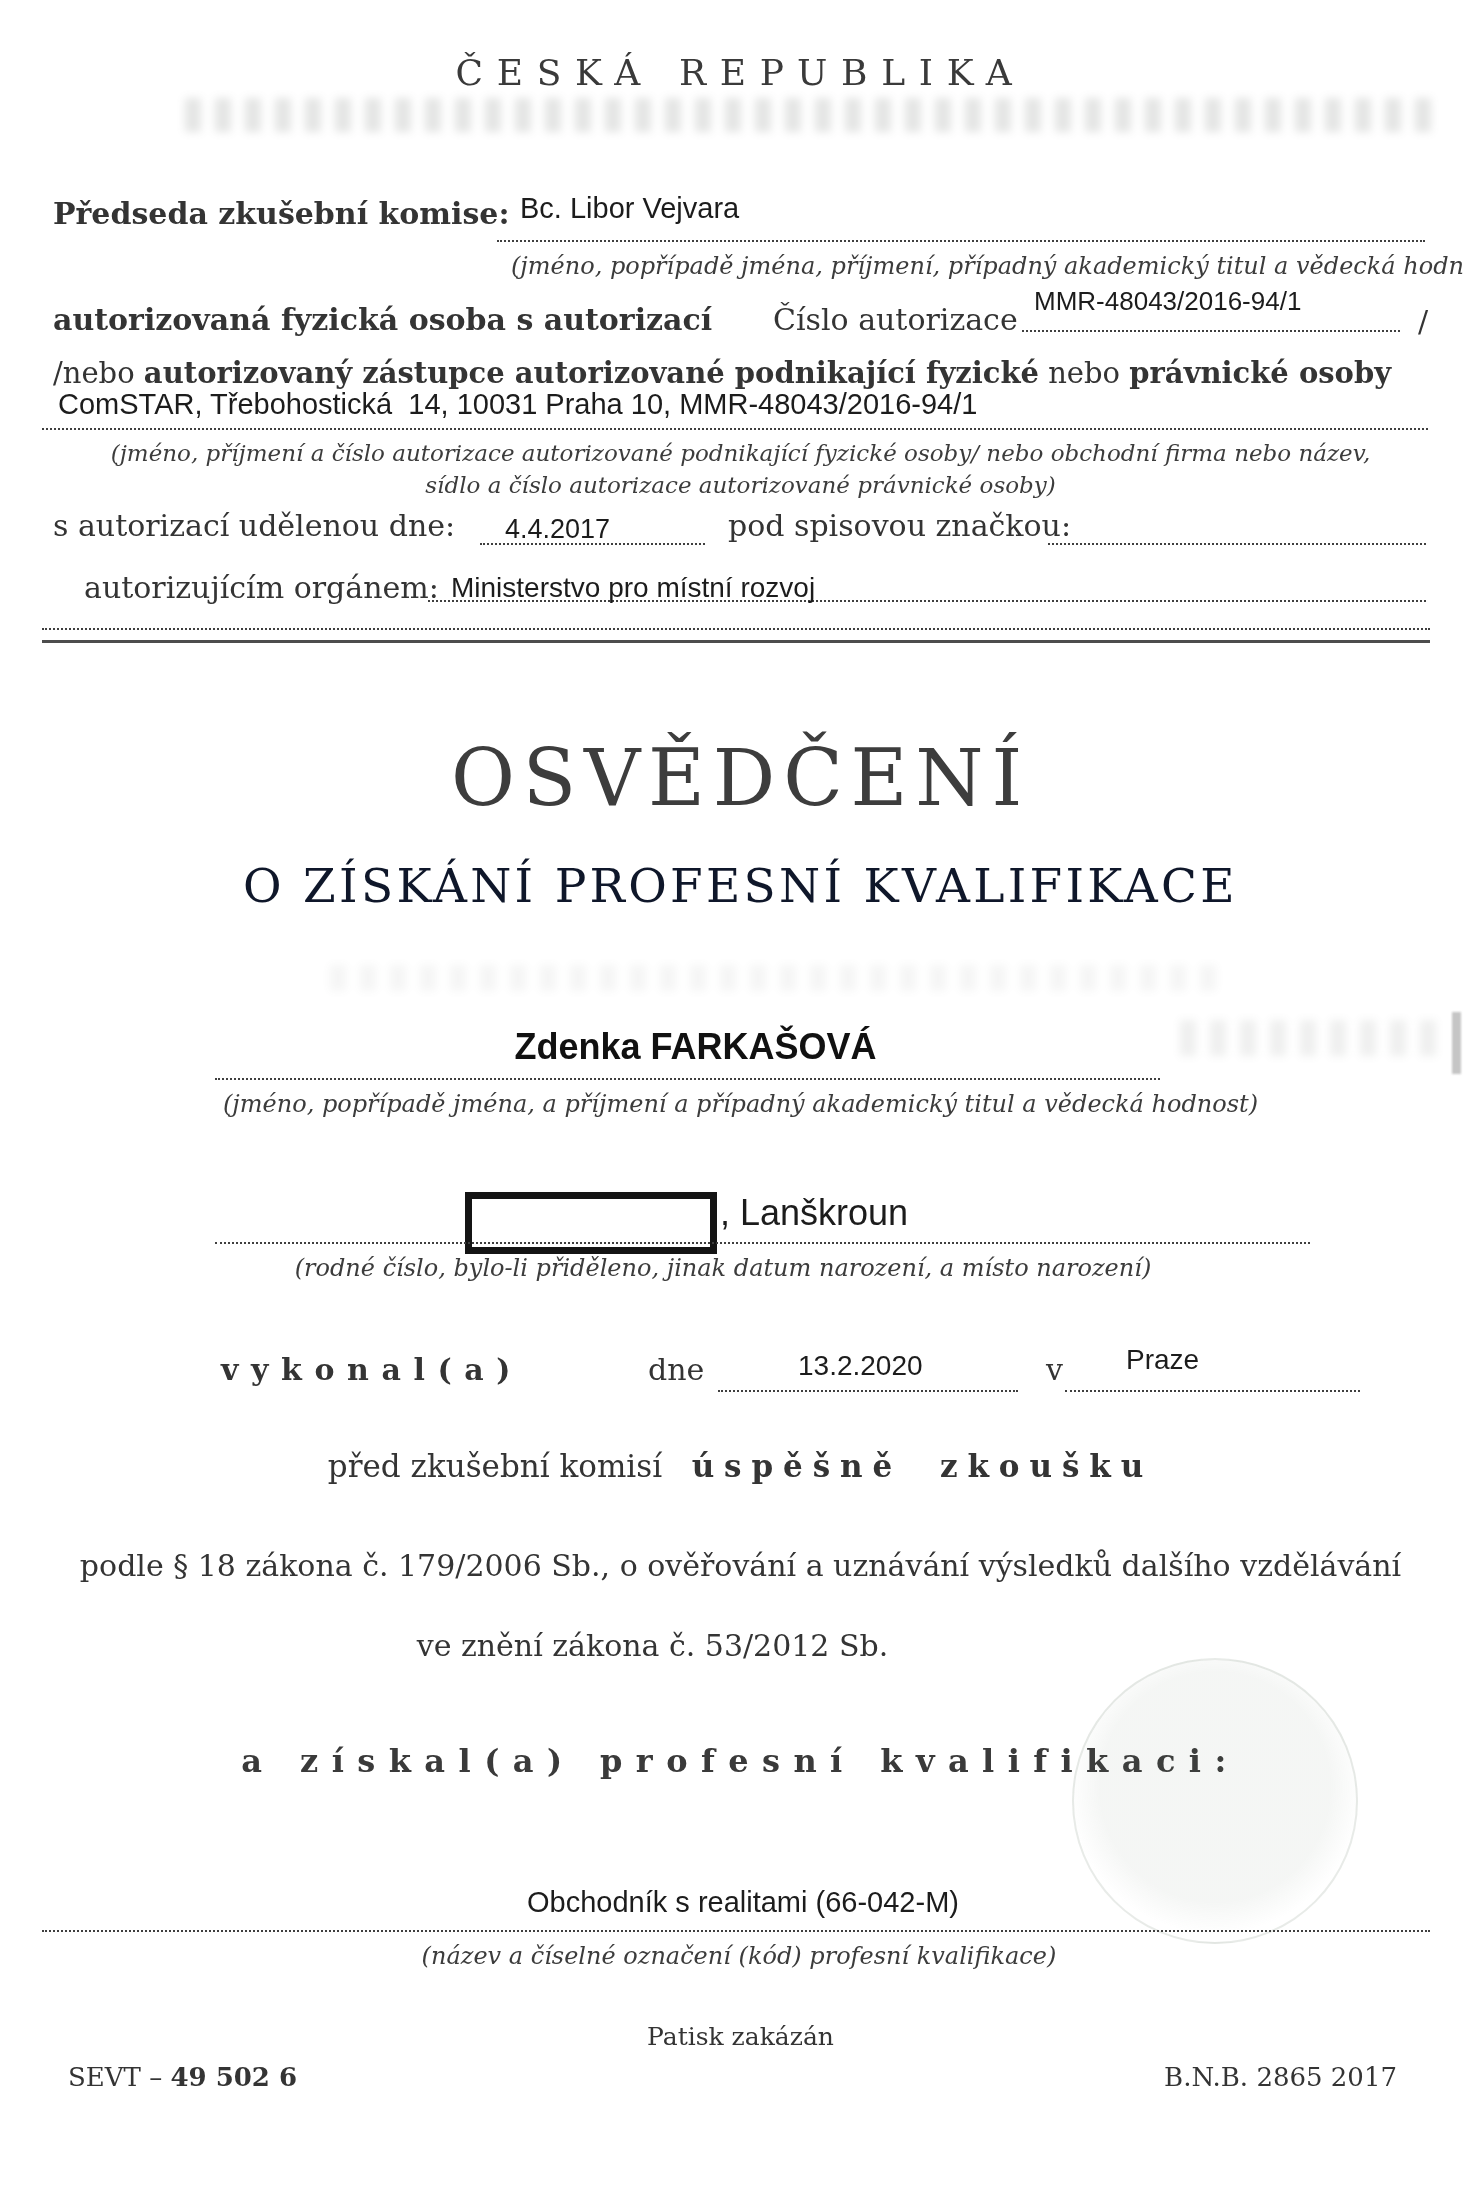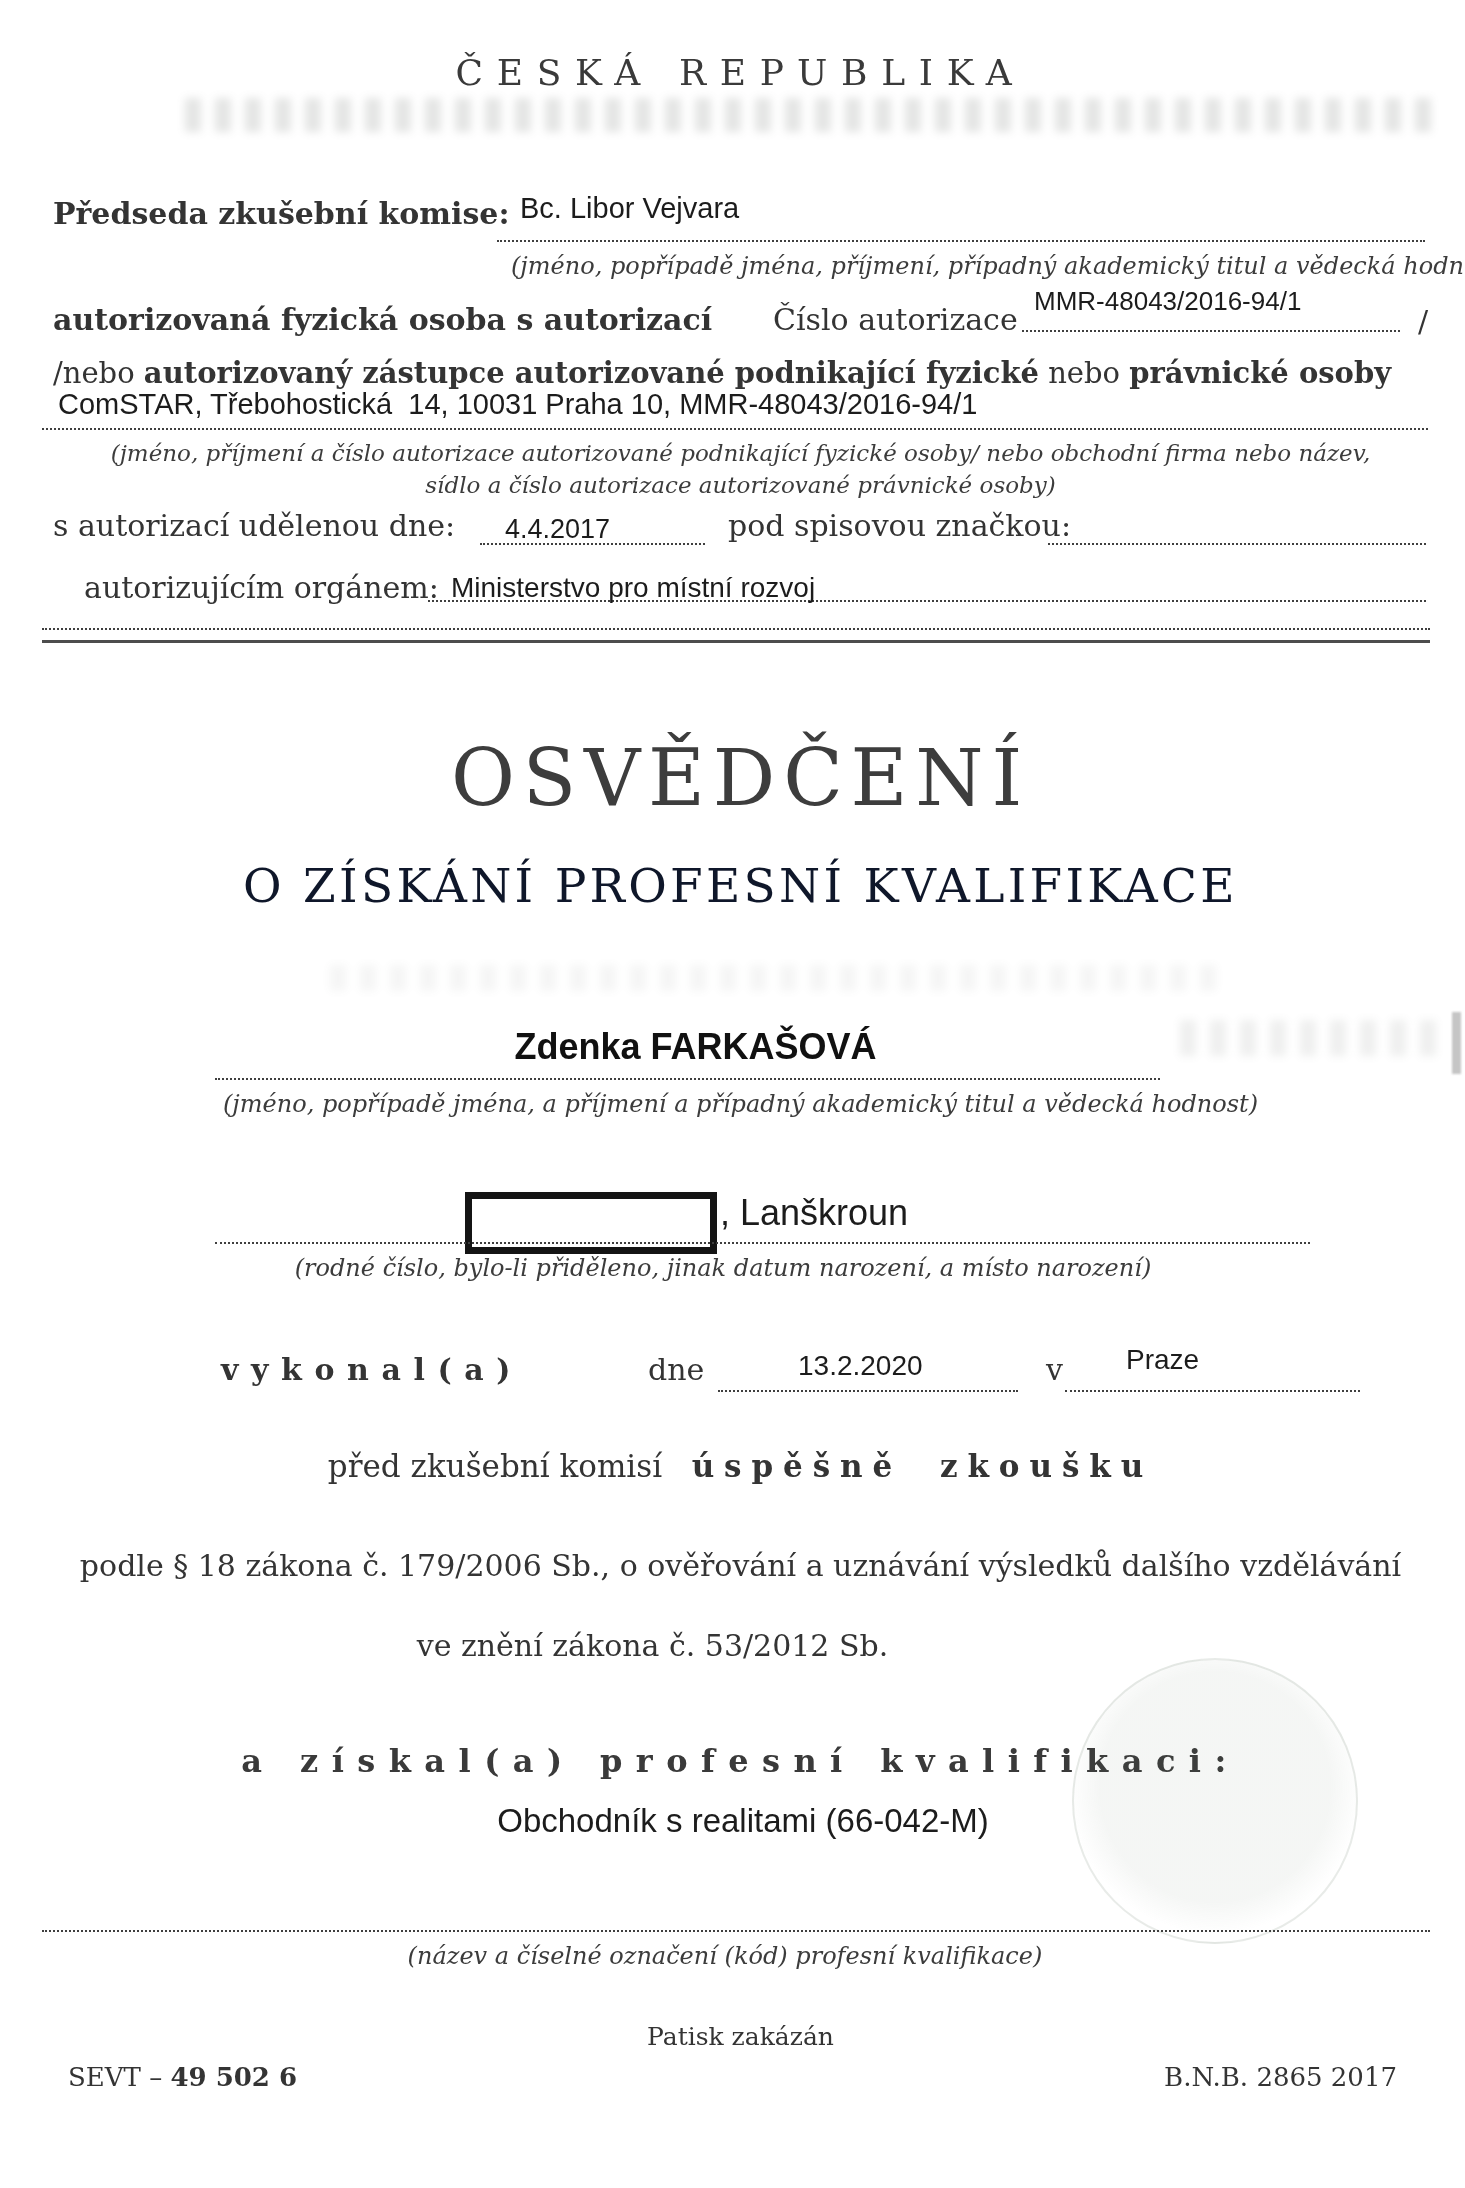--- a/index.html
+++ b/index.html
@@ -101,21 +101,21 @@
 
   <div class="abs center" style="left:0;width:1465px;top:1448px;font-size:31px;"><span>před zkušební komisí</span><span>   </span><span class="b" style="letter-spacing:.32em;word-spacing:.55em;">úspěšně zkoušku</span></div>
 
   <div class="abs center" style="left:0;width:1465px;top:1548px;font-size:30px;">podle § 18 zákona č. 179/2006 Sb., o ověřování a uznávání výsledků dalšího vzdělávání</div>
   <div class="abs center" style="left:0;width:1289px;top:1628px;font-size:30px;">ve znění zákona č. 53/2012 Sb.</div>
 
   <div class="abs b center" style="left:0;width:1465px;top:1742px;font-size:32px;letter-spacing:.42em;color:#3a3a3a;">a získal(a) profesní kvalifikaci:</div>
 
   <div class="artifact stamp" style="left:1072px;top:1658px;width:282px;height:282px;"></div>
 
-  <div class="abs fill center" style="left:45px;width:1380px;top:1802px;font-size:33px;">Obchodník s realitami (66-042-M)</div>
+  <div class="abs fill center" style="left:45px;width:1380px;top:1886px;font-size:29px;">Obchodník s realitami (66-042-M)</div>
   <div class="dotline" style="left:42px;width:1388px;top:1930px;"></div>
-  <div class="abs it center" style="left:4px;width:1426px;top:1942px;font-size:24px;">(název a číselné označení (kód) profesní kvalifikace)</div>
+  <div class="abs it center" style="left:18px;width:1426px;top:1942px;font-size:24px;">(název a číselné označení (kód) profesní kvalifikace)</div>
 
   <div class="abs center" style="left:0;width:1465px;top:2022px;font-size:25px;">Patisk zakázán</div>
   <div class="abs" style="left:60px;top:2062px;font-size:26px;"><span>SEVT – </span><span class="b">49 502 6</span></div>
   <div class="abs" style="right:68px;top:2062px;font-size:26px;">B.N.B. 2865 2017</div>
 
 </div>
 
 </body></html>

